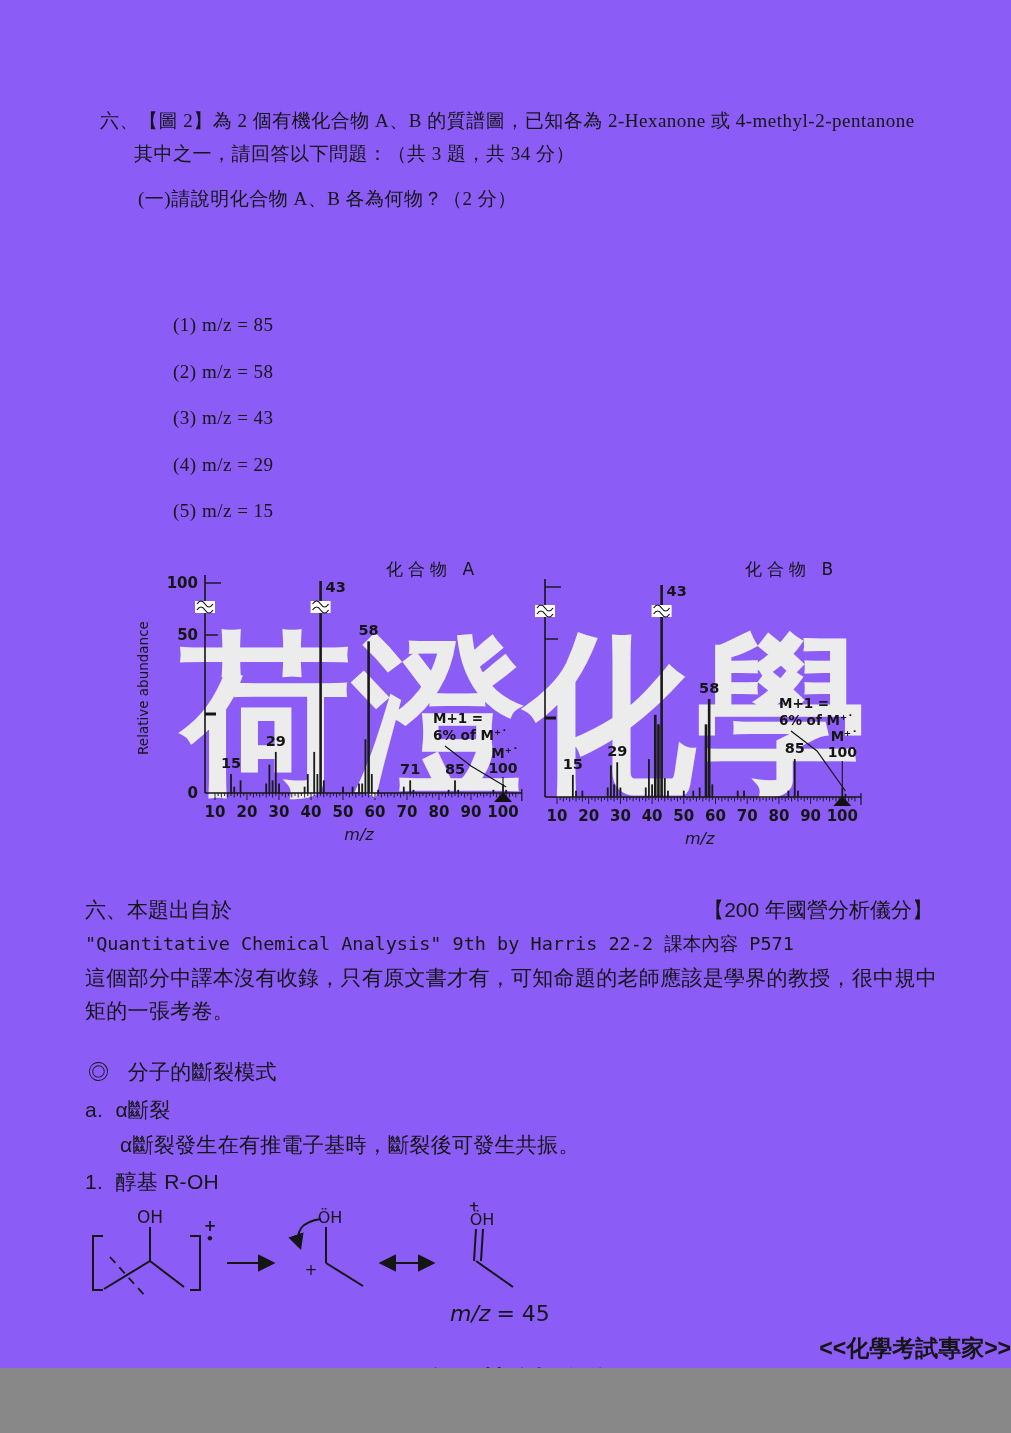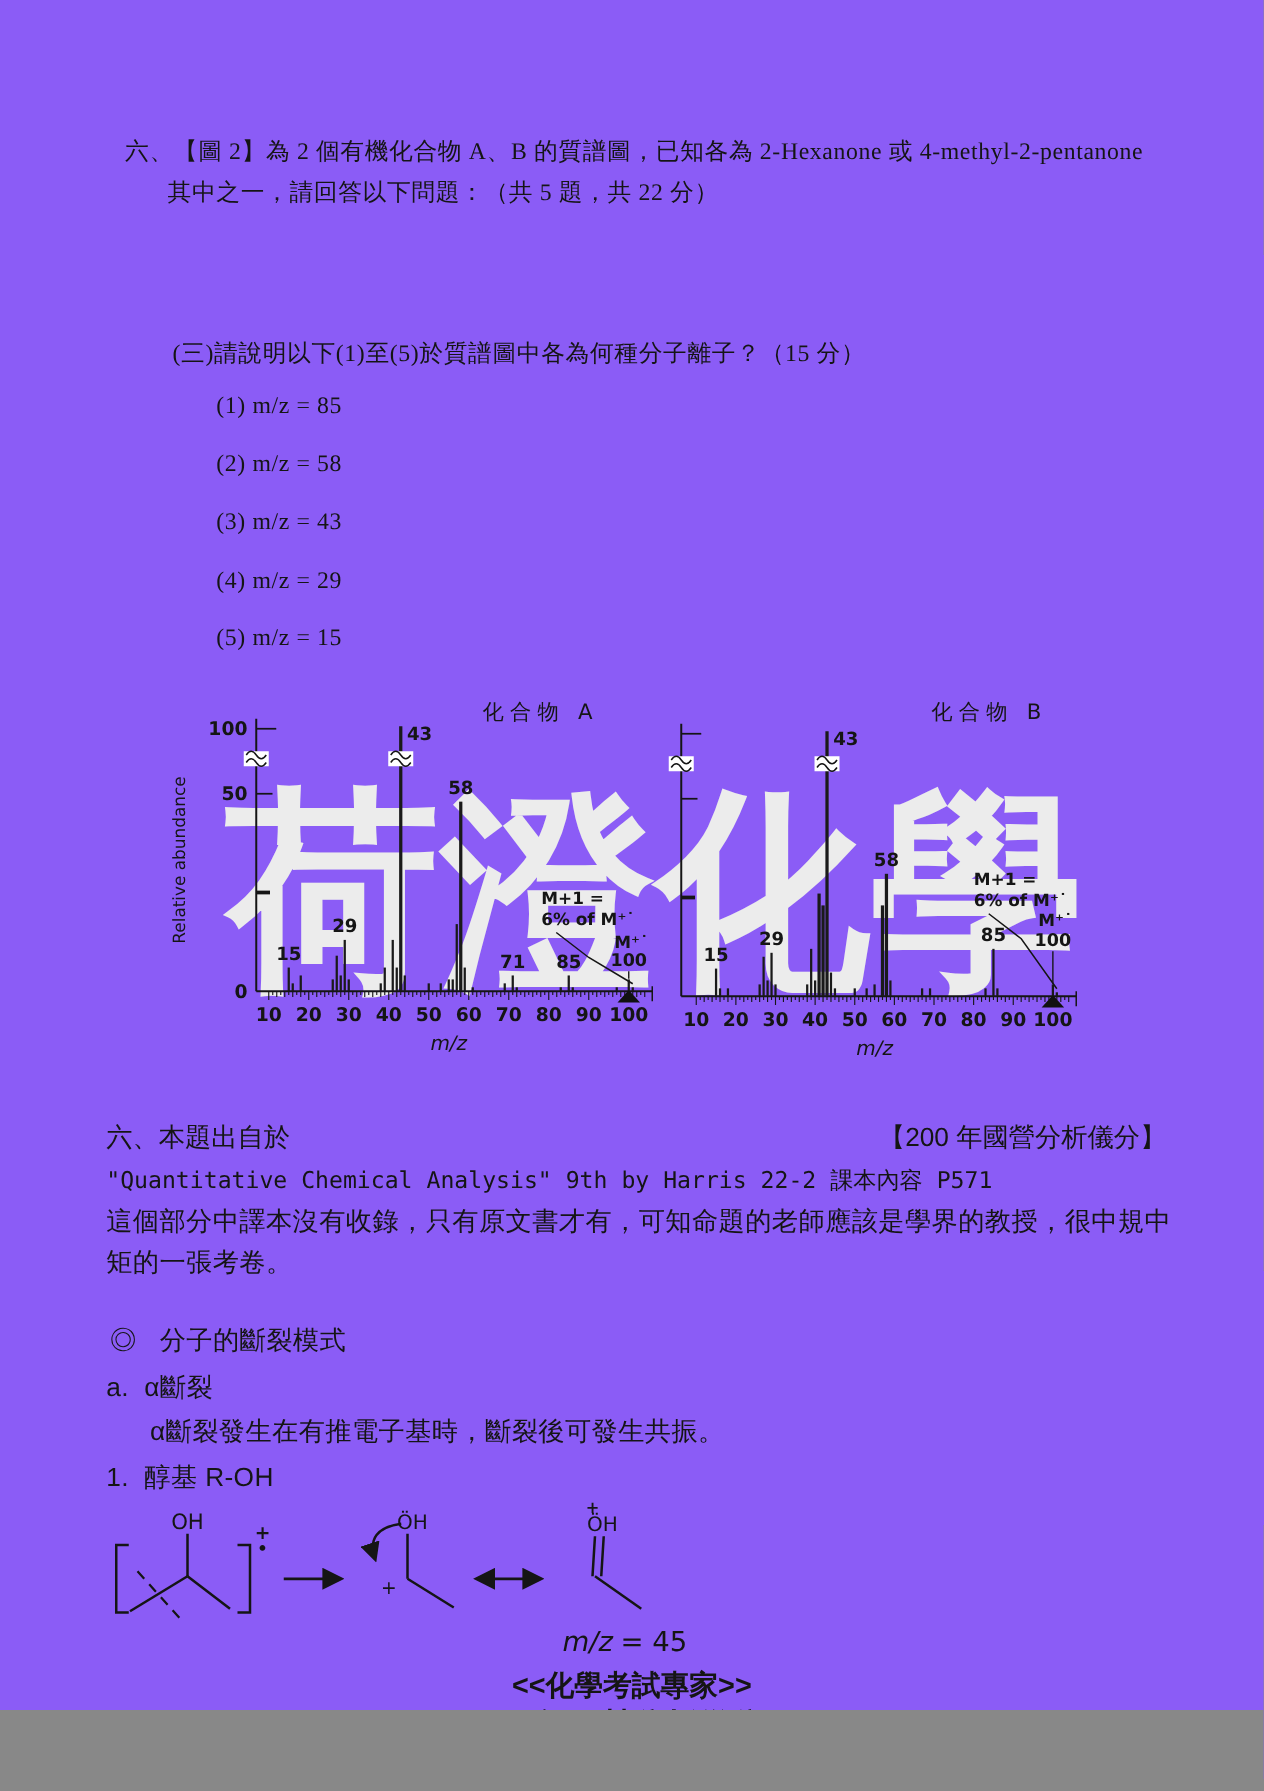--- a/index.html
+++ b/index.html
@@ -21,22 +21,22 @@
   .chartbox{z-index:1;}
   svg{overflow:visible;}
   svg text{font-family:"DejaVu Sans",sans-serif;fill:#151515;}
 </style>
 </head>
 <body>
 
 <div class="page">
 
   <div class="abs qtext" style="left:100px;top:108px;">六、【圖 2】為 2 個有機化合物 A、B 的質譜圖，已知各為 2-Hexanone 或 4-methyl-2-pentanone</div>
-  <div class="abs qtext" style="left:134px;top:141px;">其中之一，請回答以下問題：（共 5 題，共 22 分）</div>
-  <div class="abs qtext" style="left:138px;top:270px;">(三)請說明以下(1)至(5)於質譜圖中各為何種分子離子？（15 分）</div>
+  <div class="abs qtext" style="left:134px;top:141px;">其中之一，請回答以下問題：（共 3 題，共 34 分）</div>
+  <div class="abs qtext" style="left:138px;top:186px;">(一)請說明化合物 A、B 各為何物？（2 分）</div>
   <div class="abs items" style="left:173px;top:314px;">
     <div>(1) m/z = 85</div>
     <div>(2) m/z = 58</div>
     <div>(3) m/z = 43</div>
     <div>(4) m/z = 29</div>
     <div>(5) m/z = 15</div>
   </div>
 
   <div class="abs watermark" style="left:168px;top:628px;margin-left:12px;" title="荷澄化學">
     <span>荷澄化學</span>
@@ -433,16 +433,16 @@
         <line x1="406" y1="36" x2="404" y2="68"></line>
         <line x1="413" y1="36" x2="411" y2="68"></line>
         <line x1="406" y1="68" x2="443" y2="94"></line>
       </g>
       <text x="404" y="17" text-anchor="middle" font-size="13" font-weight="bold">+</text>
       <text x="412" y="32" text-anchor="middle" font-size="16">ÖH</text>
       <text x="380" y="128" font-size="22" font-family="Liberation Serif, serif"><tspan font-style="italic">m/z</tspan><tspan dx="6">= 45</tspan></text>
     </svg>
   </div>
 
-  <div class="abs footer sans" style="left:0;top:1333px;font-size:23px;">&lt;&lt;化學考試專家&gt;&gt;</div>
+  <div class="abs footer sans" style="left:0;top:1333px;font-size:23px;text-align:right;">&lt;&lt;化學考試專家&gt;&gt;</div>
   <div class="abs footer sans" style="left:0;top:1363px;font-size:26px;">-110年國營分析儀分8-</div>
 
 </div>
 
 </body></html>

